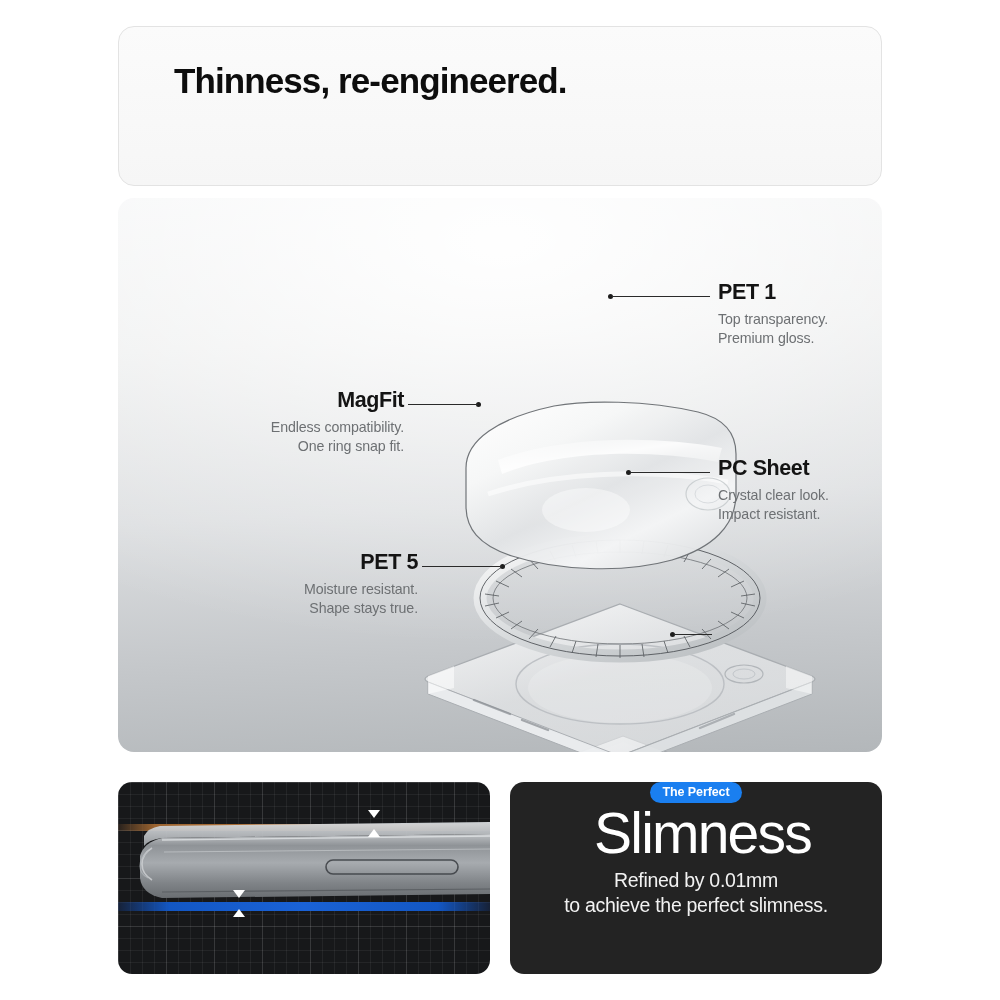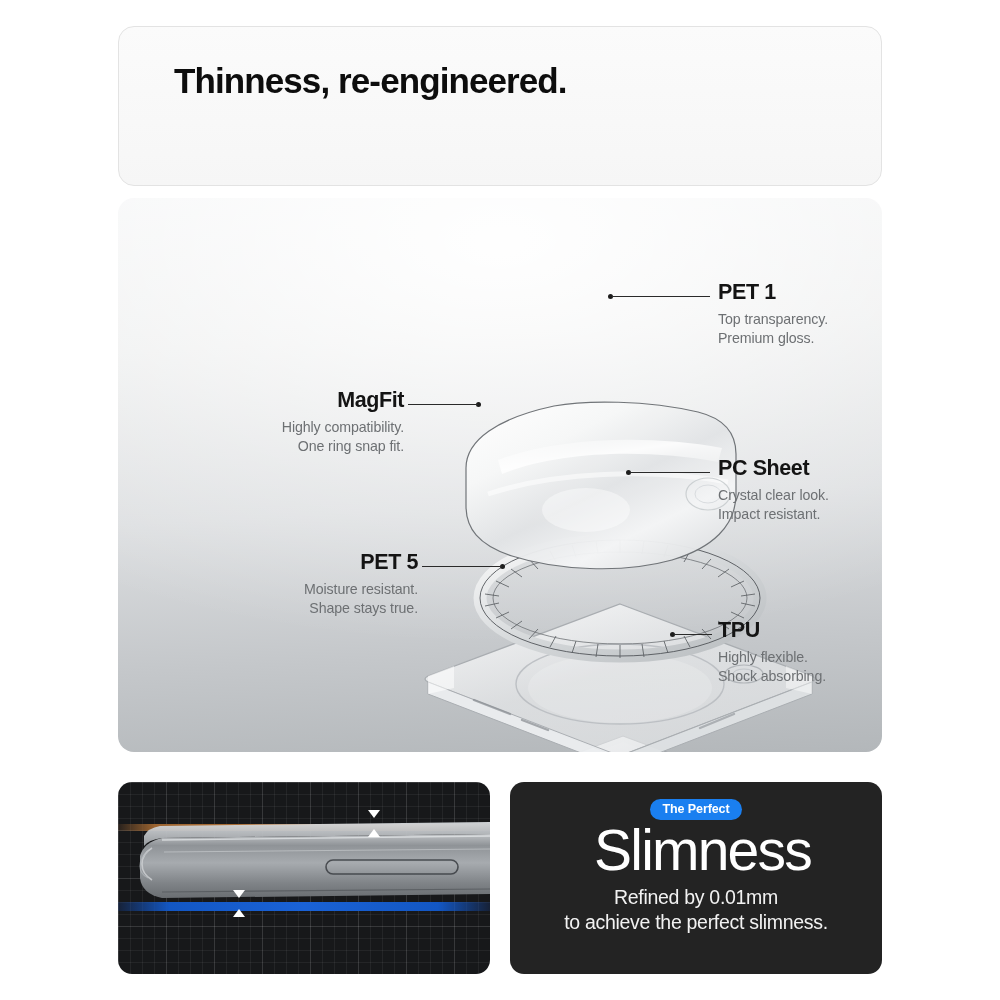--- a/index.html
+++ b/index.html
@@ -170,21 +170,20 @@
     top: 782px;
     width: 372px;
     height: 192px;
     border-radius: 14px;
     background: #232323;
     text-align: center;
     overflow: hidden;
   }
   .badge {
     display: inline-block;
-    margin-top: 17px;
     padding: 3px 13px 4px;
     border-radius: 999px;
     background: #1a7ff0;
     color: #ffffff;
     font-size: 12.5px;
     font-weight: 700;
     letter-spacing: -0.1px;
   }
   .slim-title {
     margin-top: 1px;
@@ -364,41 +363,36 @@
       <div class="lead" style="left:556px; top:436px; width:38px;"></div>
 
       <div class="lbl right" style="left:600px; top:82px;">
         <div class="lbl-title">PET 1</div>
         <div class="lbl-desc">Top transparency.
 Premium gloss.</div>
       </div>
 
       <div class="lbl left" style="left:0px; top:190px; width:286px;">
         <div class="lbl-title">MagFit</div>
-        <div class="lbl-desc">Highly compatibility.
+        <div class="lbl-desc">Endless compatibility.
 One ring snap fit.</div>
       </div>
 
       <div class="lbl right" style="left:600px; top:258px;">
         <div class="lbl-title">PC Sheet</div>
         <div class="lbl-desc">Crystal clear look.
 Impact resistant.</div>
       </div>
 
       <div class="lbl left" style="left:0px; top:352px; width:300px;">
         <div class="lbl-title">PET 5</div>
         <div class="lbl-desc">Moisture resistant.
 Shape stays true.</div>
       </div>
 
-      <div class="lbl right" style="left:600px; top:420px;">
-        <div class="lbl-title">TPU</div>
-        <div class="lbl-desc">Highly flexible.
-Shock absorbing.</div>
-      </div>
 
     </div>
   </div>
 
   <div class="profile-panel">
     <div class="grid-fine"></div>
     <div class="grid-coarse"></div>
 
     <div class="band-orange" style="background:linear-gradient(90deg,rgba(160,100,50,0.12) 0%,#9c6430 10%,#b27339 45%,#a76b34 80%,rgba(160,100,50,0.15) 100%);"></div>
 

